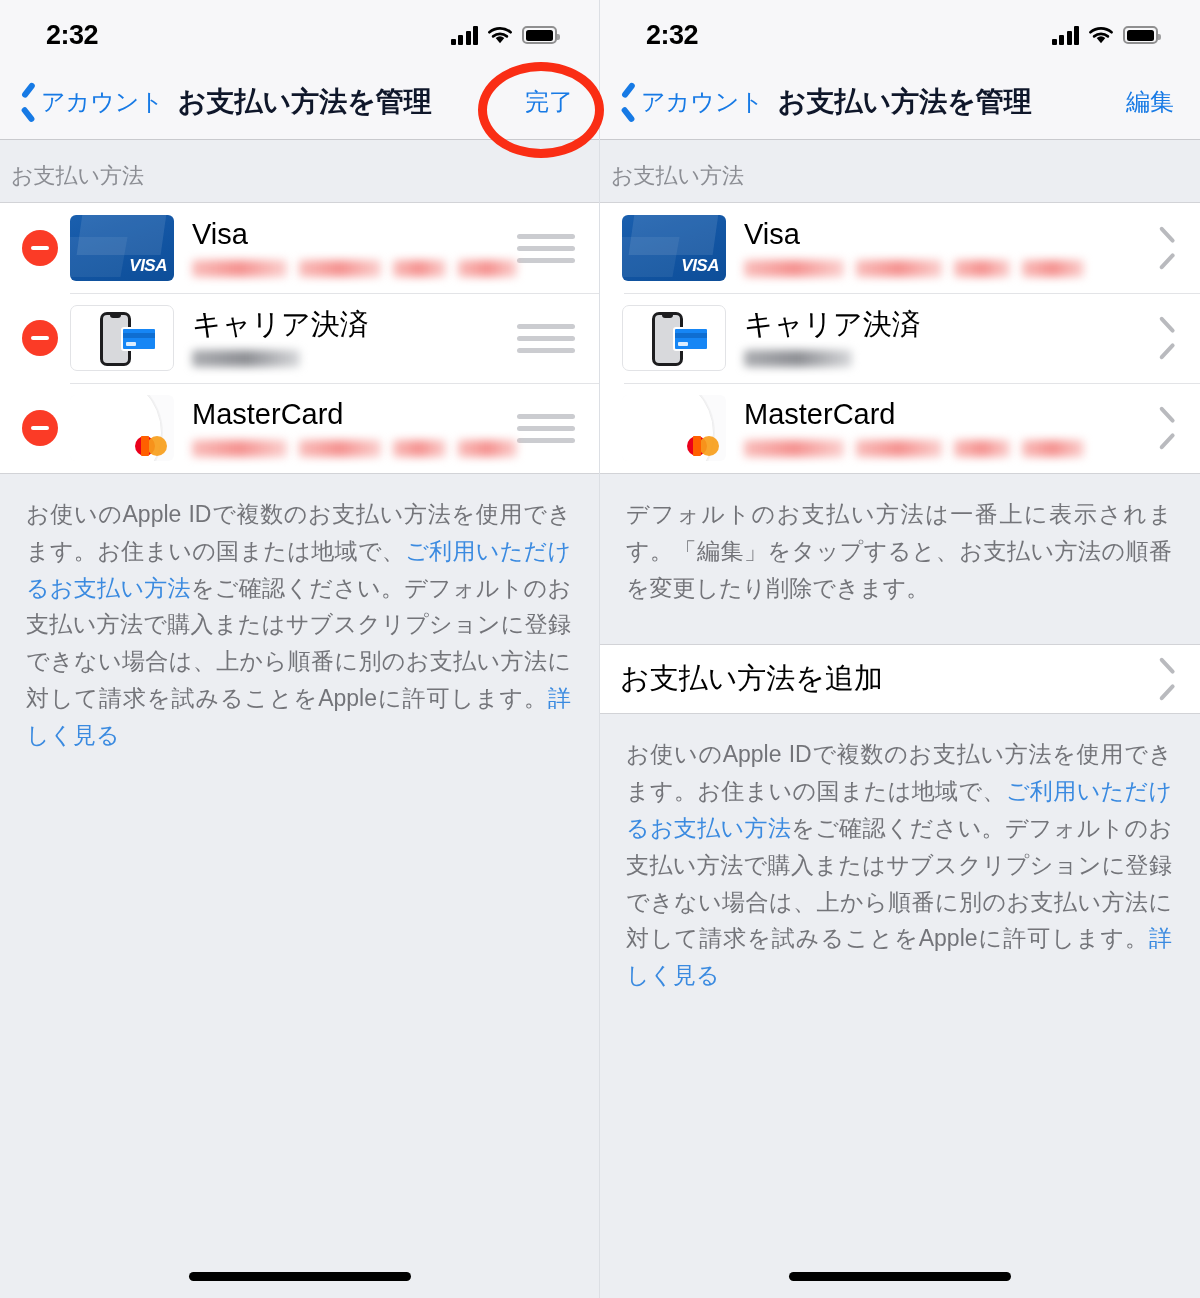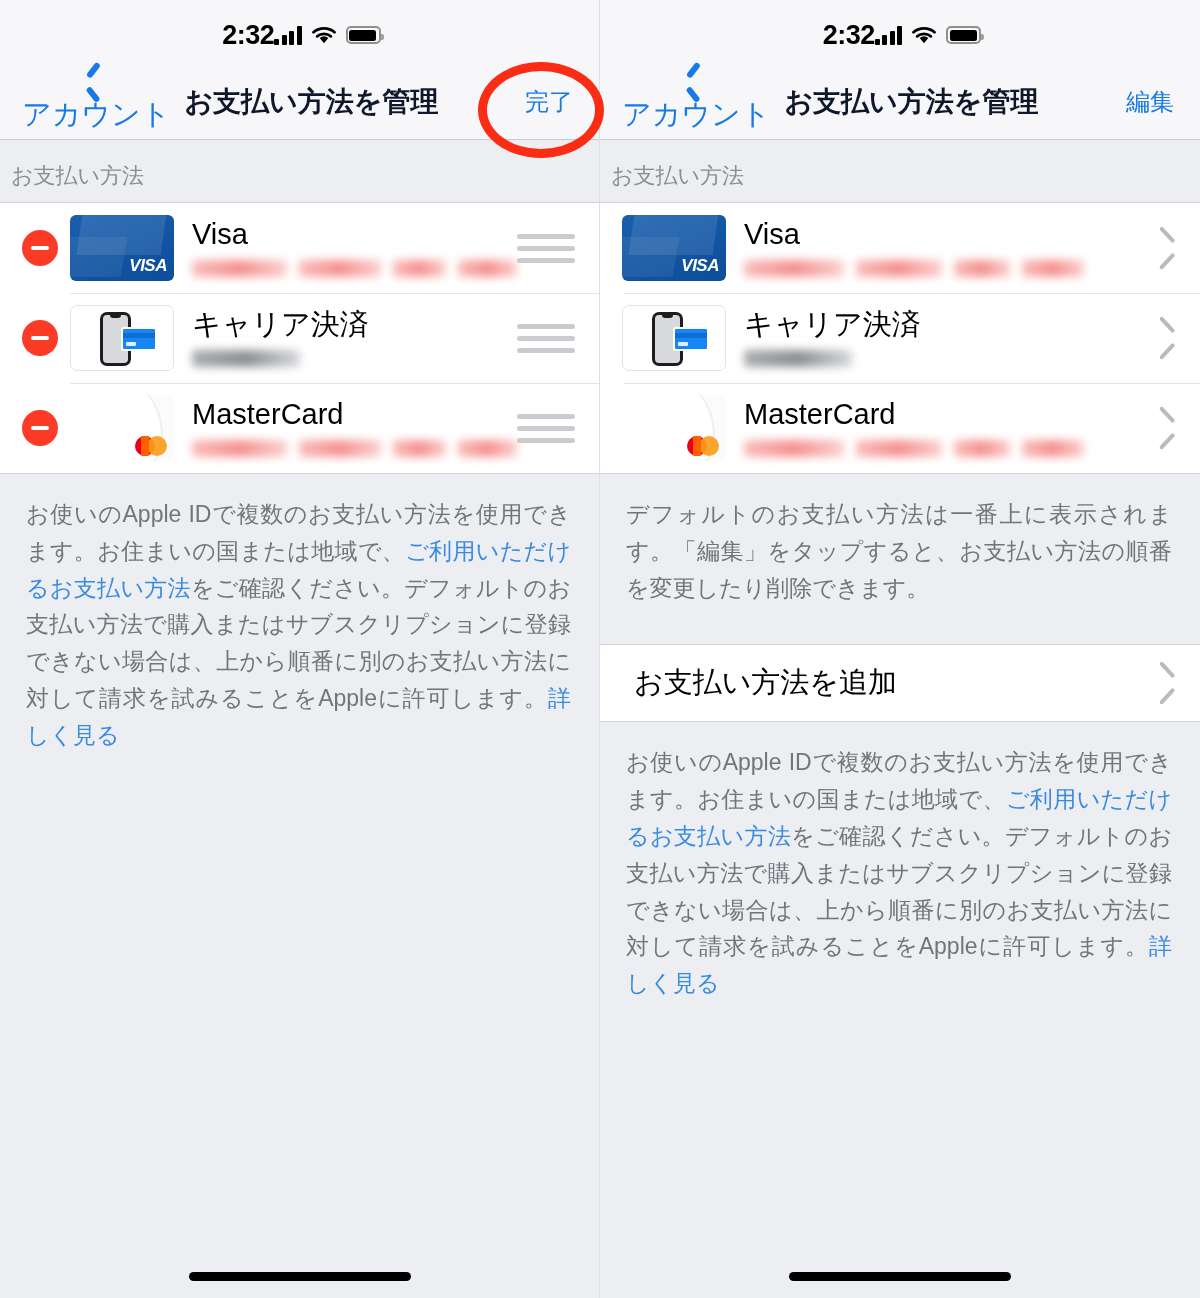--- a/index.html
+++ b/index.html
@@ -15,21 +15,21 @@
     background: #eceef2;
     position: relative;
     display: flex; flex-direction: column;
   }
   .screen.left { border-right: 1px solid #dcdfe4; }
 
   
   .statusbar {
     height: 64px; flex: 0 0 64px;
     background: #f7f7f9;
-    display: flex; align-items: center; justify-content: center;
+    display: flex; align-items: center; justify-content: space-between;
     padding: 0 42px 0 46px;
   }
   .status-time {
     font-size: 27px; font-weight: bold; color: #000;
     letter-spacing: -0.5px;
     padding-top: 6px;
   }
   .status-icons { display: flex; align-items: center; gap: 9px; padding-top: 6px; }
   .sig { display: flex; align-items: flex-end; gap: 2.5px; height: 19px; }
   .sig i { display: block; width: 5px; background: #000; border-radius: 1px; }
@@ -53,21 +53,21 @@
   .navbar {
     height: 76px; flex: 0 0 76px;
     background: #f7f7f9;
     border-bottom: 1px solid #c9cace;
     display: flex; align-items: center;
     position: relative;
     padding: 0 22px;
   }
   .nav-back {
     display: flex; align-items: center; gap: 0;
-    color: #177ae5; font-size: 29px; white-space: nowrap; flex-direction: column;
+    color: #177ae5; font-size: 24px; white-space: nowrap;
   }
   .chev-left {
     display: inline-block; width: 15px; height: 26px; position: relative; margin-right: 4px;
   }
   .chev-left::before, .chev-left::after {
     content:""; position:absolute; left: 1px; width: 17px; height: 5.5px;
     background: #177ae5; border-radius: 3px;
   }
   .chev-left::before { top: 5px; transform: rotate(-52deg); transform-origin: left center; }
   .chev-left::after  { bottom: 4px; transform: rotate(52deg); transform-origin: left center; }
@@ -219,21 +219,21 @@
   
   .note {
     padding: 22px 28px 0 26px;
     font-size: 23px; line-height: 1.6; color: #737479;
     text-align: justify;
   }
   .note a { color: #3a8ae0; text-decoration: none; }
 
   
   .add-list { margin-top: 38px; background: #fff; border-top: 1px solid #d2d3d7; border-bottom: 1px solid #d2d3d7; }
-  .add-row { display:flex; align-items:center; height: 76px; padding-left: 34px; }
+  .add-row { display:flex; align-items:center; height: 68px; padding-left: 20px; }
   .add-row .lbl { flex: 1 1 auto; font-size: 29px; color: #000; }
 
   .spacer { flex: 1 1 auto; }
 
   
   .home-bar-wrap { height: 44px; flex: 0 0 44px; display:flex; align-items:center; justify-content:center; }
   .home-bar { width: 222px; height: 9px; background: #000; border-radius: 5px; }
 </style>
 </head>
 <body>

